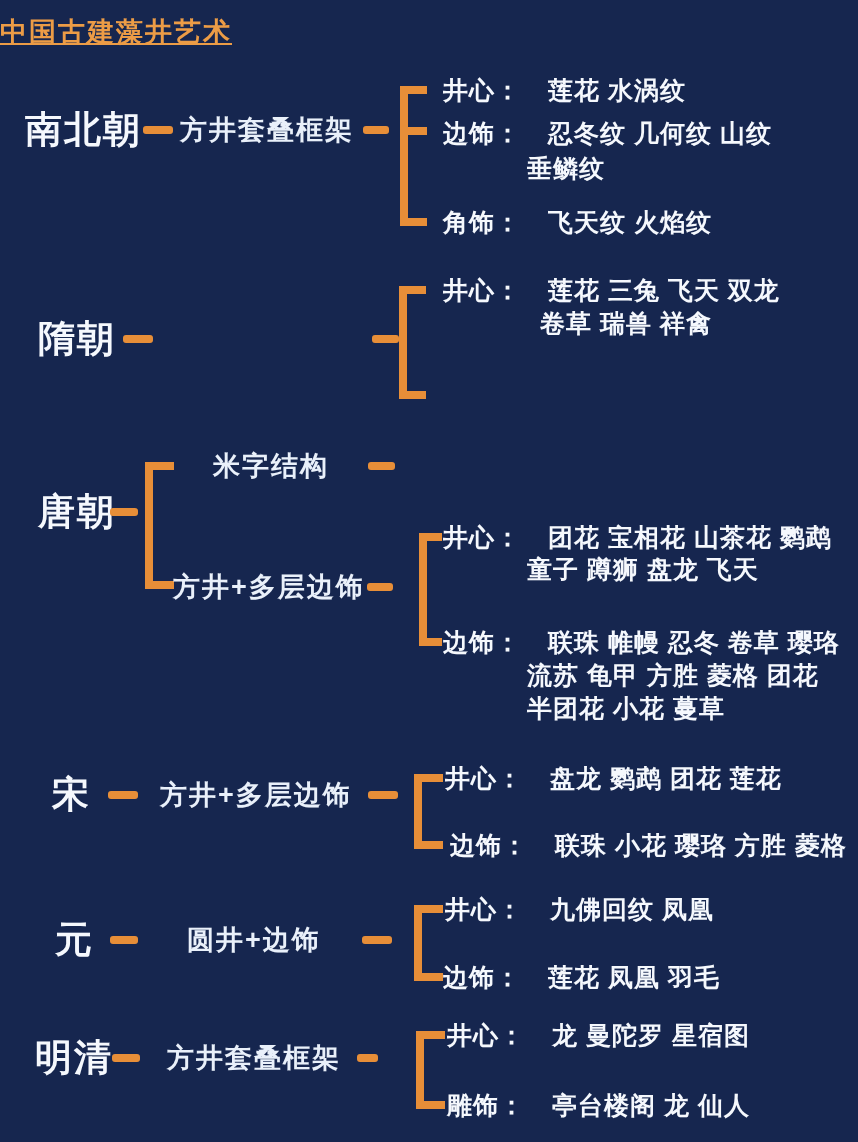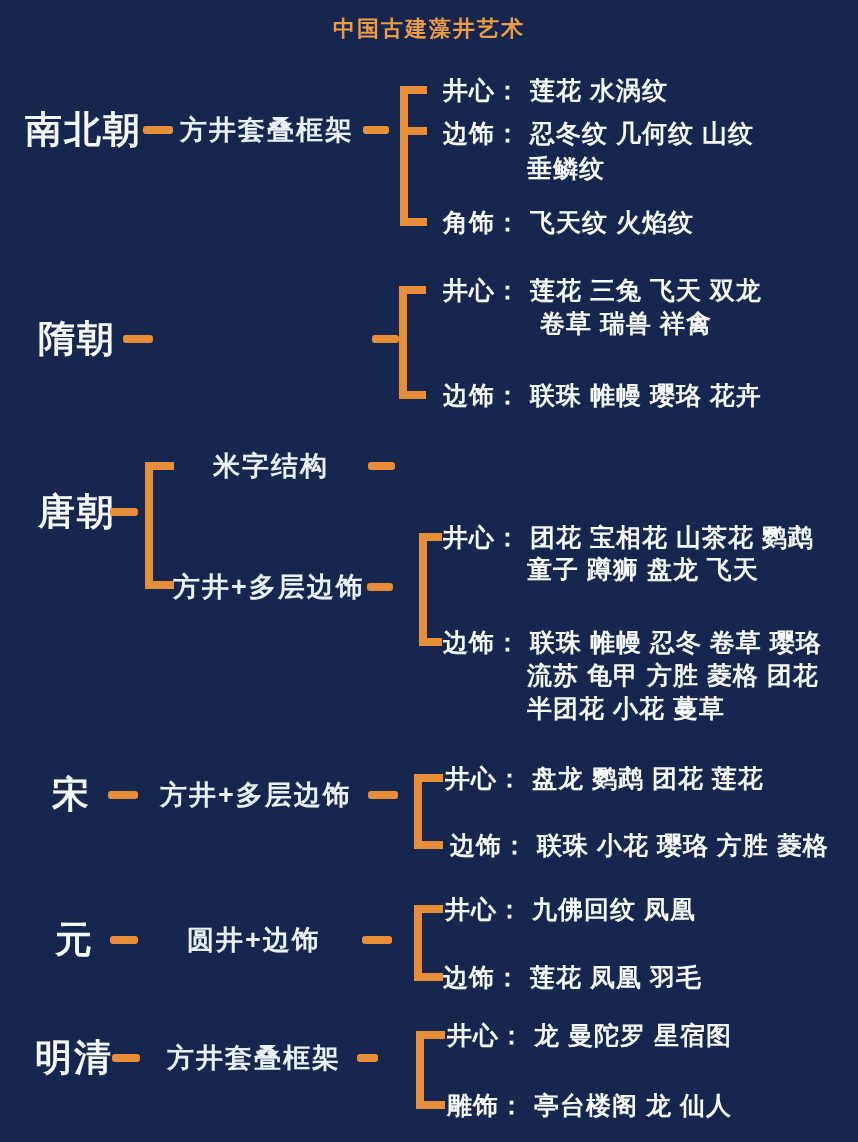--- a/index.html
+++ b/index.html
@@ -16,29 +16,30 @@
   .t {
     position: absolute;
     color: var(--text, #F5F8FD);
     white-space: nowrap;
   }
   .title {
     position: absolute;
     top: 14px;
     left: 0;
     width: 100%;
-    text-align: center;
+    text-align: left;
     color: var(--title-color, #EC9C46);
-    font-size: 22px;
+    font-size: 27px;
     letter-spacing: 2px;
+    text-decoration: underline;
   }
   .dynasty   { font-size: 37px; letter-spacing: 2px; line-height: 36px; }
   .structure { font-size: 27px; letter-spacing: 2px; line-height: 35px; color: #E9F0FA; }
   .grow      { font-size: 25px; letter-spacing: 1px; line-height: 34px; }
-  .glabel    { margin-right: 9px; }
+  .glabel    { margin-right: 27px; }
   .dash {
     position: absolute;
     height: 8px;
     background: var(--accent, #E78E38);
     border-radius: 3px;
   }
   .vbar {
     position: absolute;
     width: 8px;
     background: var(--accent, #E78E38);
@@ -70,21 +71,20 @@
   <div class="t grow" style="left:443px; top:205px"><span class="glabel">角饰：</span><span>飞天纹 火焰纹</span></div>
 
   <div class="t dynasty" style="left:38px; top:321px">隋朝</div>
   <div class="dash" style="left:123px; top:335px; width:30px"></div>
   <div class="dash" style="left:372px; top:335px; width:27px"></div>
   <div class="vbar" style="left:399px; top:286px; height:113px"></div>
   <div class="arm" style="left:406px; top:286px; width:20px"></div>
   <div class="arm" style="left:406px; top:391px; width:20px"></div>
   <div class="t grow" style="left:443px; top:273px"><span class="glabel">井心：</span><span>莲花 三兔 飞天 双龙</span></div>
   <div class="t grow" style="left:540px; top:306px">卷草 瑞兽 祥禽</div>
-  <div class="t grow" style="left:443px; top:378px"><span class="glabel">边饰：</span><span>联珠 帷幔 璎珞 花卉</span></div>
 
   <div class="t dynasty" style="left:38px; top:494px">唐朝</div>
   <div class="dash" style="left:110px; top:508px; width:28px"></div>
   <div class="vbar" style="left:145px; top:462px; height:127px"></div>
   <div class="arm" style="left:152px; top:462px; width:22px"></div>
   <div class="arm" style="left:152px; top:581px; width:22px"></div>
 
   <div class="t structure" style="left:213px; top:449px">米字结构</div>
   <div class="dash" style="left:368px; top:462px; width:27px"></div>
 

